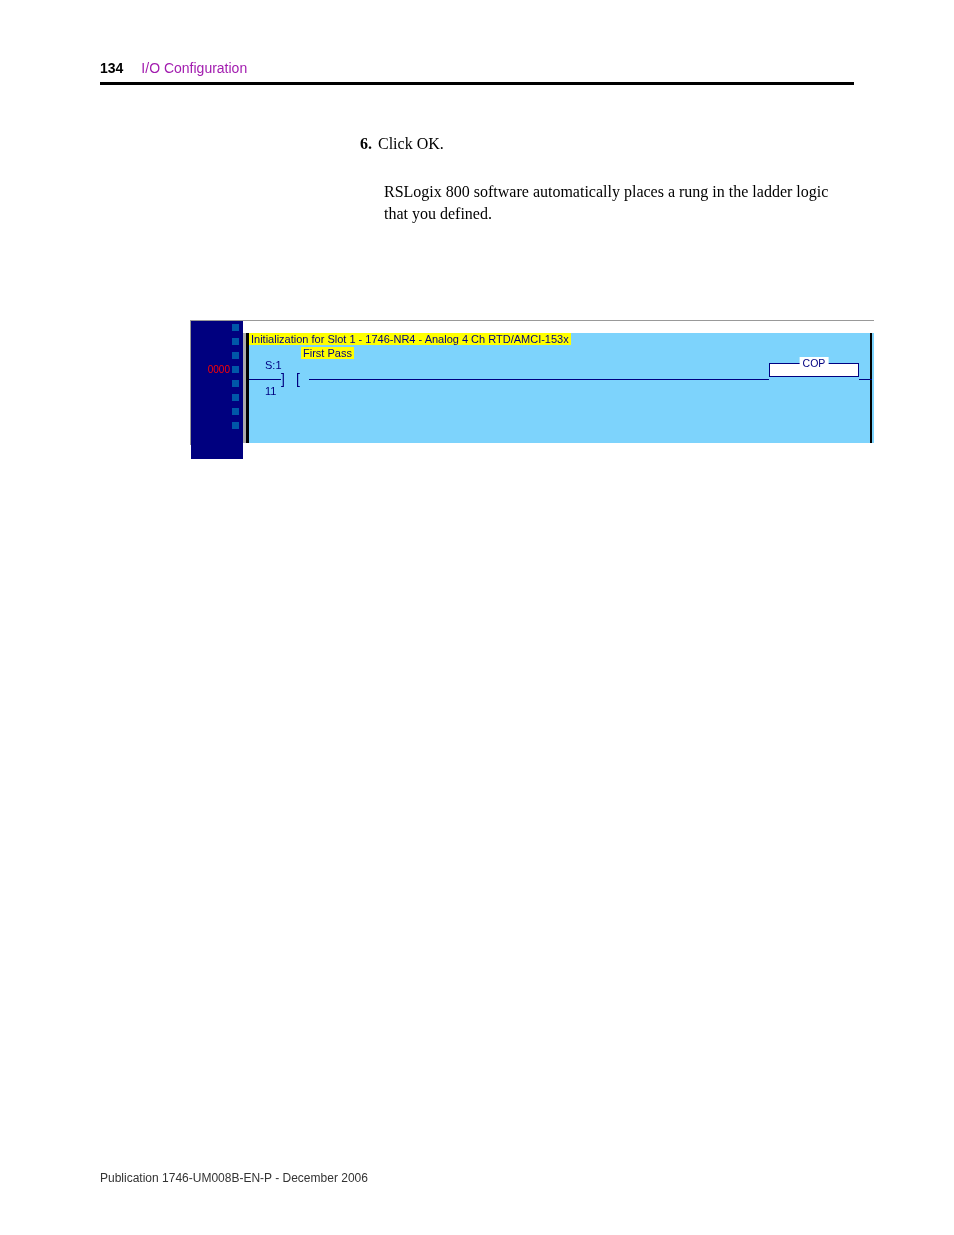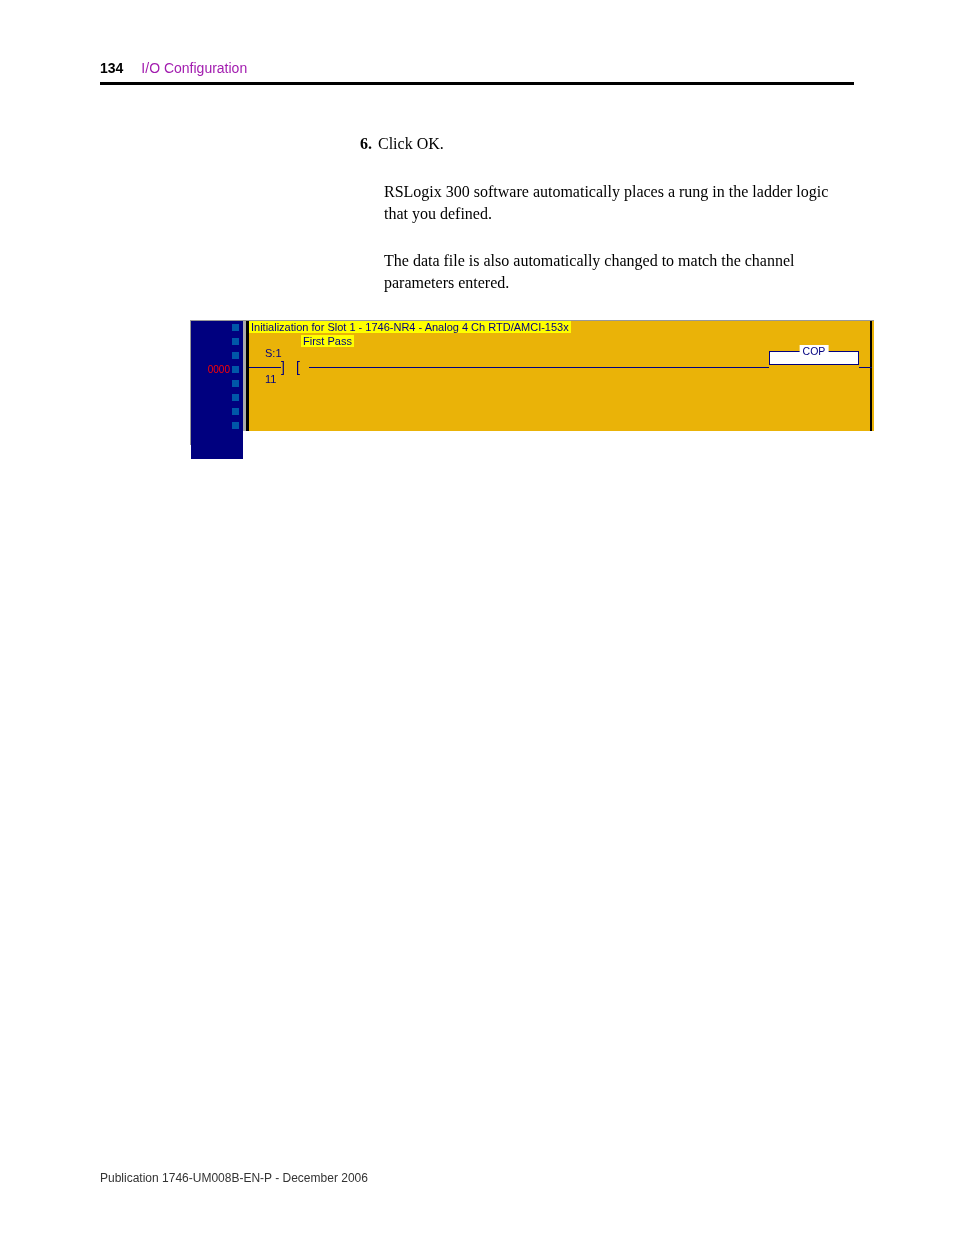--- a/index.html
+++ b/index.html
@@ -84,22 +84,22 @@
   }
   .gutter-label {
     color: #ff0000;
     font-family: Arial, sans-serif;
     font-size: 10px;
     line-height: 14px;
     padding-right: 2px;
   }
   .ladder-body {
     position: absolute;
-    left: 52px; top: 0; right: 0; height: 110px;
-    background: #eab308;
+    left: 52px; top: 12px; right: 0; height: 110px;
+    background: #7dd3fc;
   }
   .ladder-rail-left {
     position: absolute;
     left: 3px; top: 0; width: 3px; height: 110px;
     background: #000;
   }
   .ladder-rail-left::after{
     content:"";
     position:absolute; left:-3px; top:0; width:3px; height:110px;
     background:#aaa;
@@ -205,22 +205,21 @@
 <div class="page-header">
   <span class="page-number">134</span>
   <span class="chapter-title">I/O Configuration</span>
 </div>
 
 <div class="content">
   <div class="step-line">
     <span class="step-num">6.</span>
     <span>Click OK.</span>
   </div>
-  <p class="para">RSLogix 300 software automatically places a rung in the ladder logic that you defined.</p>
-  <p class="para">The data file is also automatically changed to match the channel parameters entered.</p>
+  <p class="para">RSLogix 800 software automatically places a rung in the ladder logic that you defined.</p>
 </div>
 
 <div class="ladder-wrap">
   <div class="ladder-gutter">
     <div class="gutter-row">
         <div class="gutter-bullet"></div>
       </div>
     <div class="gutter-row">
         <div class="gutter-bullet"></div>
       </div>

